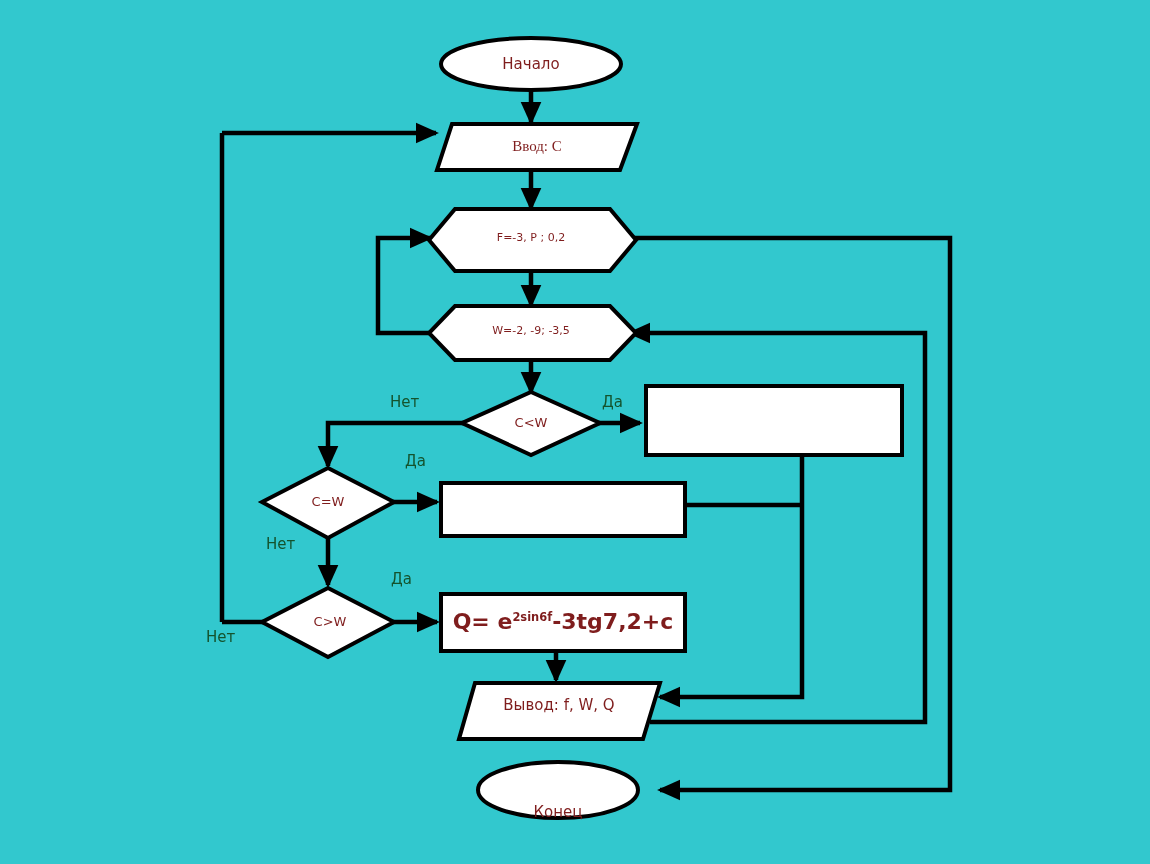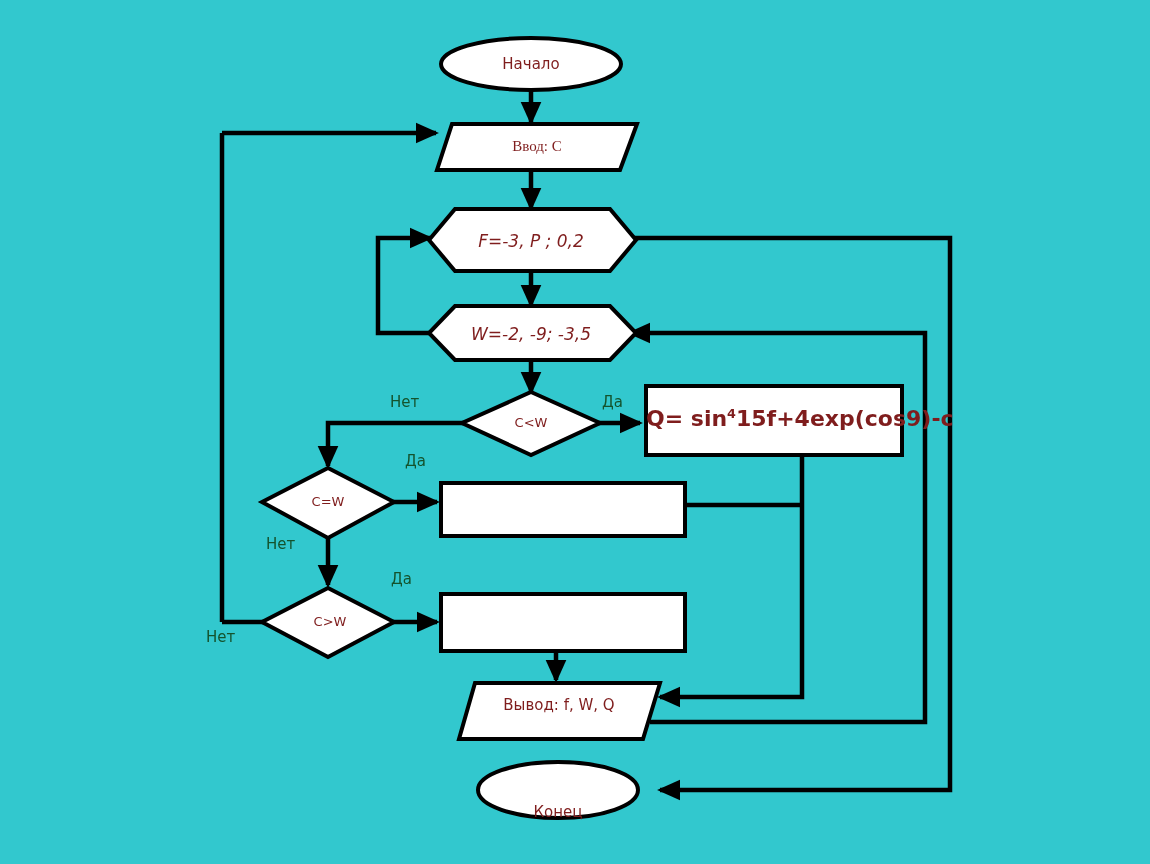--- a/index.html
+++ b/index.html
@@ -33,21 +33,21 @@
   }
   .nodetext {
     position: absolute;
     text-align: center;
     color: #7f1d1d;
     white-space: nowrap;
     pointer-events: none;
   }
   .t-terminal { font-size: 15px; }
   .t-io { font-size: 15px; }
-  .t-hex { font-size: 17px; font-style: italic; }
+  .t-hex { font-size: 11px; }
   .t-dia { font-size: 13px; }
   .t-formula { font-size: 22px; font-weight: bold; letter-spacing: 0px; }
   .t-formula sup { font-size: 0.58em; font-weight: bold; vertical-align: super; }
   .edgelabel {
     position: absolute;
     font-size: 15px;
     color: #14532d;
     white-space: nowrap;
   }
 </style>
@@ -130,25 +130,25 @@
   <div class="nodetext t-hex" style="left:441px; top:231px; width:180px;">F=-3, P ; 0,2</div>
 
   <div class="nodetext t-hex" style="left:441px; top:324px; width:180px;">W=-2, -9; -3,5</div>
 
   <div class="nodetext t-dia" style="left:481px; top:415px; width:100px;">C&lt;W</div>
 
   <div class="nodetext t-dia" style="left:278px; top:494px; width:100px;">C=W</div>
 
   <div class="nodetext t-dia" style="left:280px; top:614px; width:100px;">C&gt;W</div>
 
-  <div class="nodetext t-formula" style="left:646px; top:406px; width:256px;">
-    <span>Q= sin</span><sup>4</sup><span>15f+4exp(cos9)-c</span>
-  </div>
 
 
+  <div class="nodetext t-formula" style="left:441px; top:609px; width:244px;">
+    <span>Q= e</span><sup style="font-size:0.52em">2sin6f</sup><span>-3tg7,2+c</span>
+  </div>
 
   <div class="nodetext t-io" style="left:469px; top:696px; width:180px;">Вывод: f, W, Q</div>
 
   <div class="nodetext t-terminal" style="left:468px; top:755px; width:180px;margin-top:48px;">Конец</div>
 
   <div class="edgelabel" style="left:390px; top:393px;">Нет</div>
 
   <div class="edgelabel" style="left:602px; top:393px;">Да</div>
 
   <div class="edgelabel" style="left:405px; top:452px;">Да</div>

